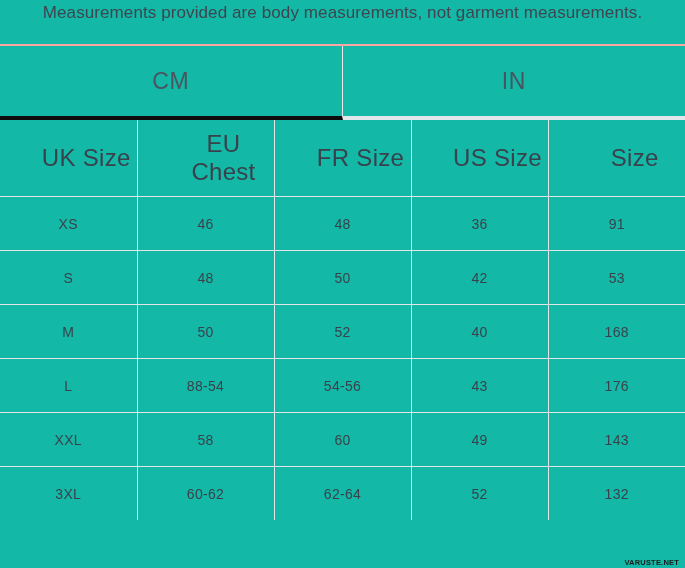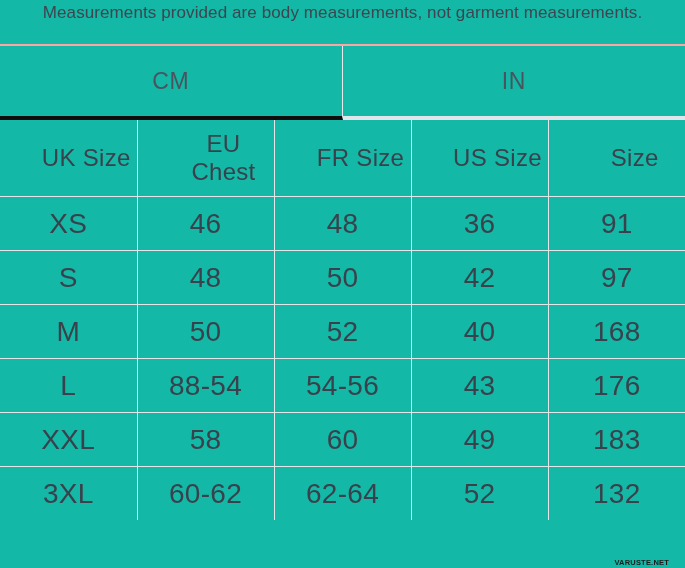--- a/index.html
+++ b/index.html
@@ -66,26 +66,26 @@
     letter-spacing: 0.3px;
     padding: 0;
   }
   table.size-table th {
     height: 76px;
     font-size: 24px;
     padding-left: 36px;
   }
   table.size-table td {
     height: 53px;
-    font-size: 28px;
+    font-size: 14px;
     text-align: center;
   }
   .watermark {
     position: absolute;
-    right: 16px;
+    right: 6px;
     bottom: 1px;
     font-size: 7.5px;
     font-weight: bold;
     letter-spacing: 0.2px;
     color: #1c1c1c;
   }
 </style>
 </head>
 <body>
 
@@ -114,42 +114,42 @@
           <td>46</td>
           <td>48</td>
           <td>36</td>
           <td>91</td>
         </tr>
         <tr>
           <td>S</td>
           <td>48</td>
           <td>50</td>
           <td>42</td>
-          <td>97</td>
+          <td>53</td>
         </tr>
         <tr>
           <td>M</td>
           <td>50</td>
           <td>52</td>
           <td>40</td>
           <td>168</td>
         </tr>
         <tr>
           <td>L</td>
           <td>88-54</td>
           <td>54-56</td>
           <td>43</td>
           <td>176</td>
         </tr>
         <tr>
           <td>XXL</td>
           <td>58</td>
           <td>60</td>
           <td>49</td>
-          <td>183</td>
+          <td>143</td>
         </tr>
         <tr>
           <td>3XL</td>
           <td>60-62</td>
           <td>62-64</td>
           <td>52</td>
           <td>132</td>
         </tr>
       </tbody>
   </table>

